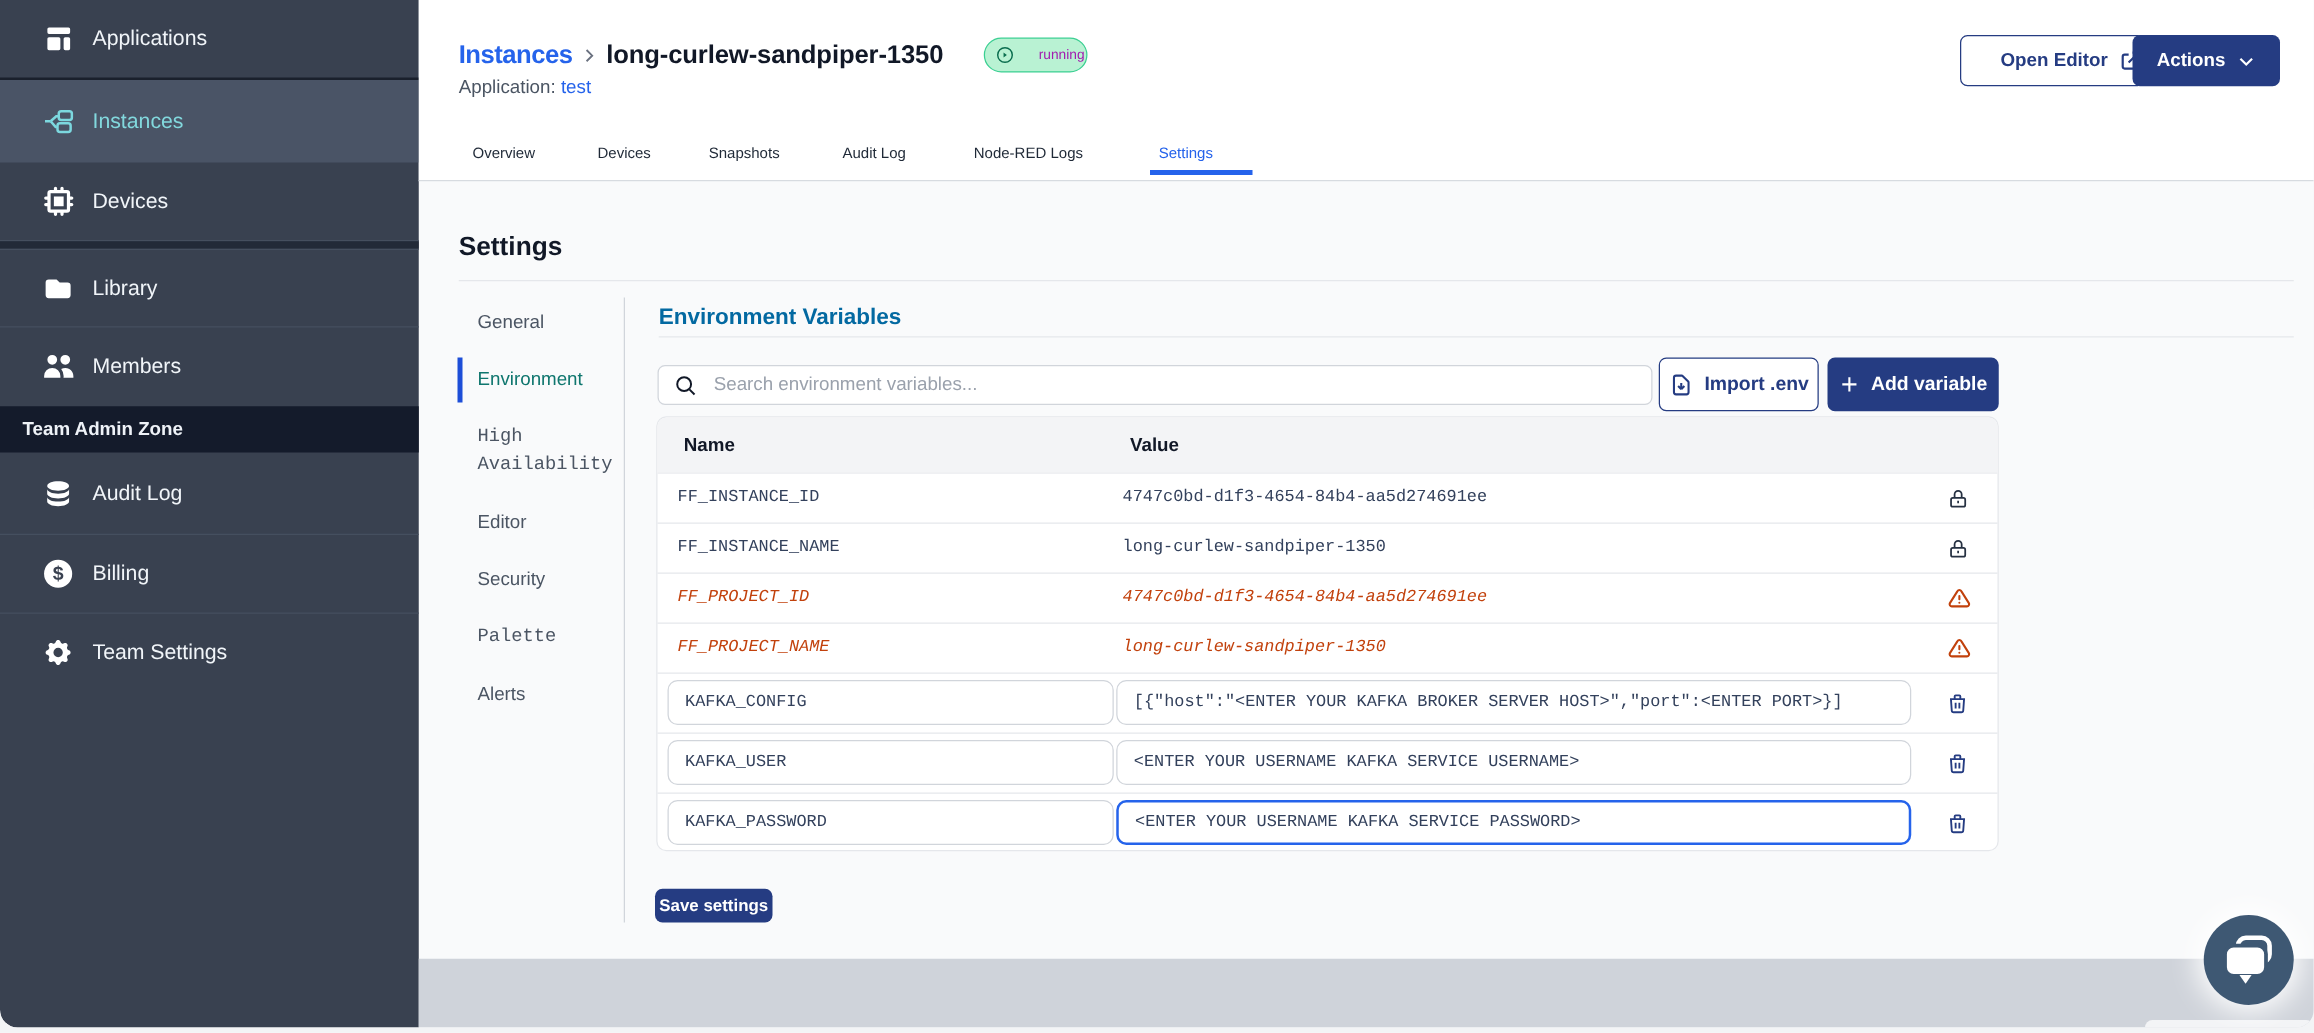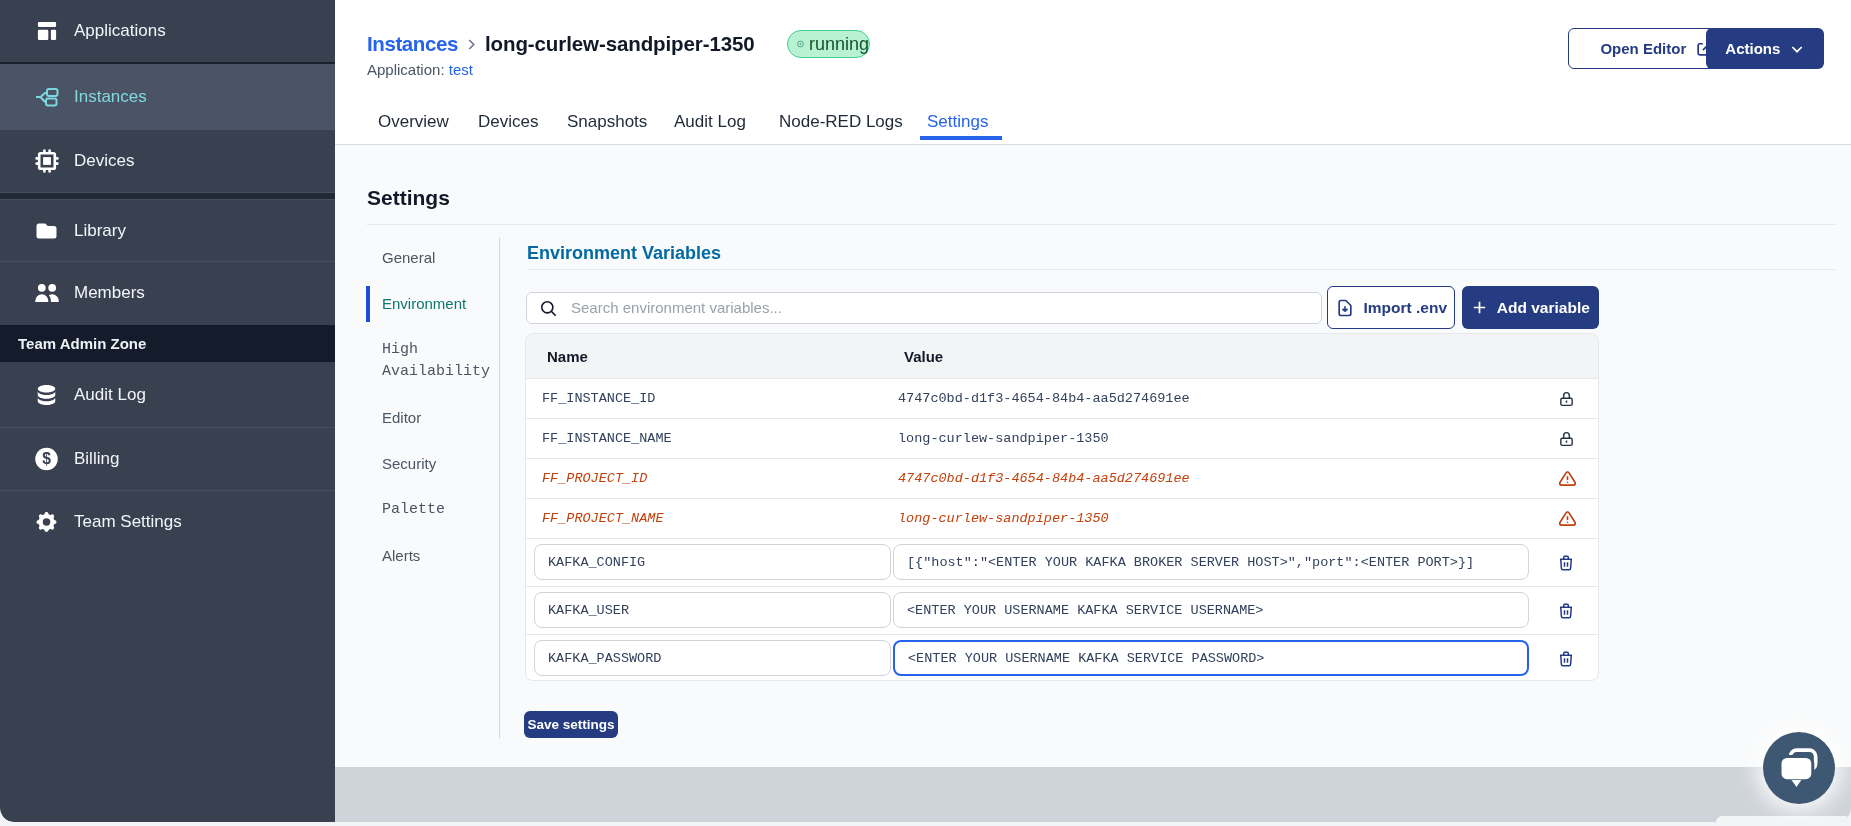--- a/index.html
+++ b/index.html
@@ -13,26 +13,26 @@
 .sb-sep { position:absolute; left:0; width:335px; background:#1a202c; }
 .taz { position:absolute; left:0; width:335px; background:#141b2b; color:#eef2f7; font-size:15px; font-weight:bold; display:flex; align-items:center; padding-left:18px; }
 
 .main { position:absolute; left:335px; top:0; width:1516px; height:822px; }
 .hdr { position:absolute; left:0; top:0; width:1516px; height:145px; background:#fff; }
 .hdr-border { position:absolute; left:0; top:144px; width:1516px; height:1px; background:#d7dbe0; }
 .crumb { position:absolute; left:32px; top:29px; height:30px; display:flex; align-items:center; font-size:20.5px; font-weight:bold; color:#111827; letter-spacing:-0.4px; }
 .crumb a { color:#2563eb; text-decoration:none; }
 .crumb .sep { margin:0 6px; display:flex; align-items:center; }
 .badge { position:absolute; left:452px; top:30px; height:28px; width:83px; background:#b9f2d3; border:1px solid #3bcf92; border-radius:14px; display:flex; align-items:center; padding-left:9px; }
-.badge span { font-size:18px; color:#14532d; margin-left:5px; }
+.badge span { font-size:11px; color:#a21caf; margin-left:20px; }
 .appline { position:absolute; left:32px; top:61px; font-size:15px; color:#4b5563; }
 .appline a { color:#2563eb; text-decoration:none; }
 .btn-o { position:absolute; top:28px; height:41px; border:1.5px solid #253c82; border-radius:6px; background:#fff; color:#253c82; font-weight:bold; font-size:15px; display:flex; align-items:center; justify-content:center; }
 .btn-f { position:absolute; top:28px; height:41px; border-radius:6px; background:#253c82; color:#fff; font-weight:bold; font-size:15px; display:flex; align-items:center; justify-content:center; }
-.tab { position:absolute; top:104px; height:36px; line-height:36px; font-size:17px; color:#1f2937; }
+.tab { position:absolute; top:104px; height:36px; line-height:36px; font-size:12px; color:#1f2937; }
 .tab.act { color:#2563eb; }
 .tabline { position:absolute; top:136px; height:4px; background:#2563eb; }
 
 .h2 { position:absolute; left:32px; top:186px; font-size:21px; font-weight:bold; color:#111827; }
 .hr { position:absolute; height:1px; background:#e5e7eb; }
 .snav { position:absolute; left:47px; width:110px; font-size:15px; color:#4b5563; }
 .snav.two { line-height:22px; }
 .snav-bar { position:absolute; left:31px; width:4px; background:#1d4ed8; }
 .vdiv { position:absolute; left:164px; top:238px; width:1px; height:500px; background:#d1d5db; }
 .h3 { position:absolute; left:192px; top:243px; font-size:18px; font-weight:bold; color:#0369a1; }

